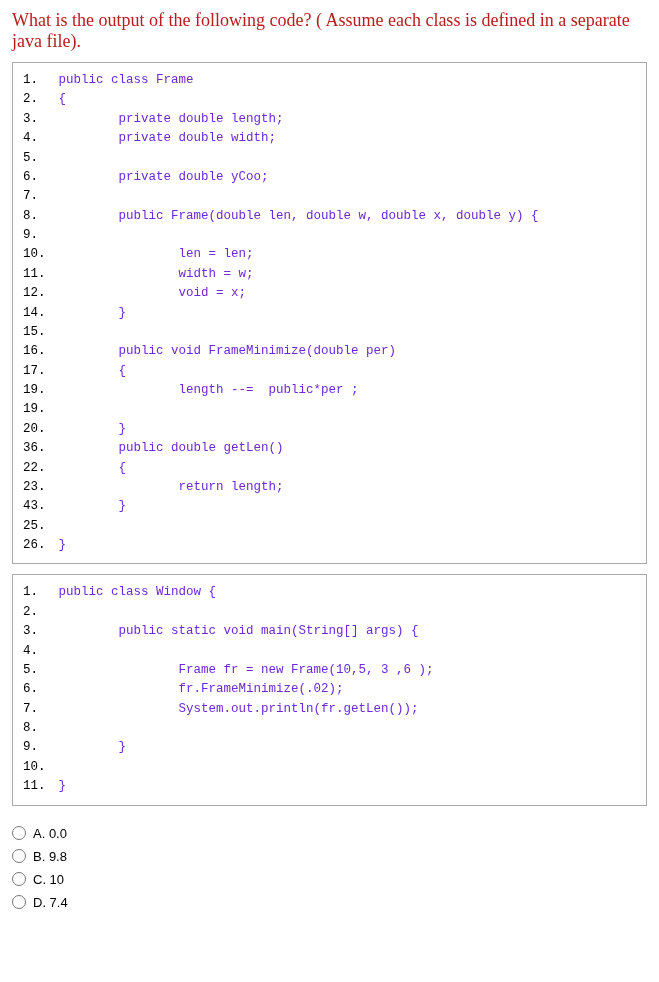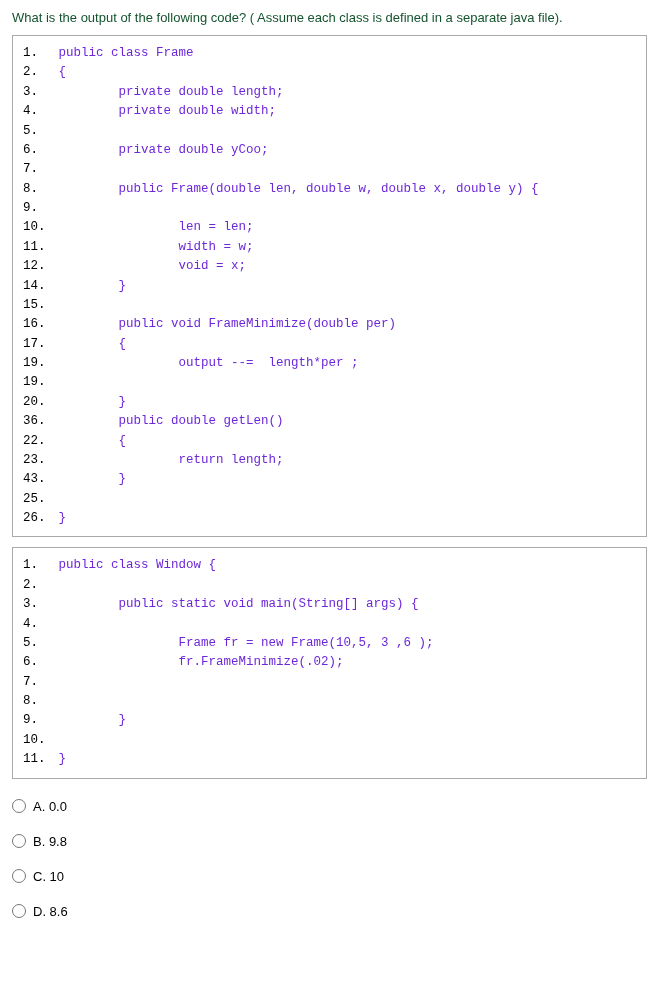--- a/index.html
+++ b/index.html
@@ -12,23 +12,24 @@
       font-family: Arial, sans-serif;
       font-size: 13px;
       background: #ffffff;
       color: #000000;
       width: 659px;
       min-height: 982px;
       padding: 10px 12px;
     }
 
     .question-text {
-      font-size: 13px;
+      font-size: 18px;
       margin-bottom: 10px;
-      color: #14532d;
+      color: #b91c1c;
+      font-family: Liberation Serif, serif;
     }
 
     .code-block {
       border: 1px solid #aaa;
       background: #ffffff;
       padding: 8px 10px;
       margin-bottom: 10px;
       font-family: 'Courier New', Courier, monospace;
       font-size: 12.5px;
       line-height: 1.55;
@@ -46,21 +47,21 @@
     }
 
     .line-code {
       color: #6d28d9;
     }
 
     .options-section {
       margin-top: 20px;
       display: flex;
       flex-direction: column;
-      gap: 20px;
+      gap: 8px;
     }
 
     .option-item {
       display: flex;
       align-items: center;
       gap: 7px;
       font-size: 13px;
     }
 
     .option-item input[type="radio"] {
@@ -90,39 +91,39 @@
     <div class="code-line"><span class="line-num">7.</span><span class="line-code"></span></div>
     <div class="code-line"><span class="line-num">8.</span><span class="line-code">         public Frame(double len, double w, double x, double y) {</span></div>
     <div class="code-line"><span class="line-num">9.</span><span class="line-code"></span></div>
     <div class="code-line"><span class="line-num">10.</span><span class="line-code">                 len = len;</span></div>
     <div class="code-line"><span class="line-num">11.</span><span class="line-code">                 width = w;</span></div>
     <div class="code-line"><span class="line-num">12.</span><span class="line-code">                 void = x;</span></div>
     <div class="code-line"><span class="line-num">14.</span><span class="line-code">         }</span></div>
     <div class="code-line"><span class="line-num">15.</span><span class="line-code"></span></div>
     <div class="code-line"><span class="line-num">16.</span><span class="line-code">         public void FrameMinimize(double per)</span></div>
     <div class="code-line"><span class="line-num">17.</span><span class="line-code">         {</span></div>
-    <div class="code-line"><span class="line-num">19.</span><span class="line-code">                 output --=  length*per ;</span></div>
+    <div class="code-line"><span class="line-num">19.</span><span class="line-code">                 length --=  public*per ;</span></div>
     <div class="code-line"><span class="line-num">19.</span><span class="line-code"></span></div>
     <div class="code-line"><span class="line-num">20.</span><span class="line-code">         }</span></div>
     <div class="code-line"><span class="line-num">36.</span><span class="line-code">         public double getLen()</span></div>
     <div class="code-line"><span class="line-num">22.</span><span class="line-code">         {</span></div>
     <div class="code-line"><span class="line-num">23.</span><span class="line-code">                 return length;</span></div>
     <div class="code-line"><span class="line-num">43.</span><span class="line-code">         }</span></div>
     <div class="code-line"><span class="line-num">25.</span><span class="line-code"></span></div>
     <div class="code-line"><span class="line-num">26.</span><span class="line-code"> }</span></div>
   </div>
 
 <div class="code-block" id="code2">
     <div class="code-line"><span class="line-num">1.</span><span class="line-code"> public class Window {</span></div>
     <div class="code-line"><span class="line-num">2.</span><span class="line-code"></span></div>
     <div class="code-line"><span class="line-num">3.</span><span class="line-code">         public static void main(String[] args) {</span></div>
     <div class="code-line"><span class="line-num">4.</span><span class="line-code"></span></div>
     <div class="code-line"><span class="line-num">5.</span><span class="line-code">                 Frame fr = new Frame(10,5, 3 ,6 );</span></div>
     <div class="code-line"><span class="line-num">6.</span><span class="line-code">                 fr.FrameMinimize(.02);</span></div>
-    <div class="code-line"><span class="line-num">7.</span></div>
+    <div class="code-line"><span class="line-num">7.</span><span class="line-code">                 System.out.println(fr.getLen());</span></div>
     <div class="code-line"><span class="line-num">8.</span><span class="line-code"></span></div>
     <div class="code-line"><span class="line-num">9.</span><span class="line-code">         }</span></div>
     <div class="code-line"><span class="line-num">10.</span><span class="line-code"></span></div>
     <div class="code-line"><span class="line-num">11.</span><span class="line-code"> }</span></div>
   </div>
 
 <div class="options-section" id="options-container">
     <div class="option-item">
       <input type="radio" name="answer" value="A" style="">
       <span class="option-label">A. 0.0</span>
@@ -130,15 +131,15 @@
     <div class="option-item">
       <input type="radio" name="answer" value="B" style="">
       <span class="option-label">B. 9.8</span>
     </div>
     <div class="option-item">
       <input type="radio" name="answer" value="C" style="">
       <span class="option-label">C. 10</span>
     </div>
     <div class="option-item">
       <input type="radio" name="answer" value="D" style="">
-      <span class="option-label">D. 8.6</span>
+      <span class="option-label">D. 7.4</span>
     </div>
   </div>
 
 </body></html>

